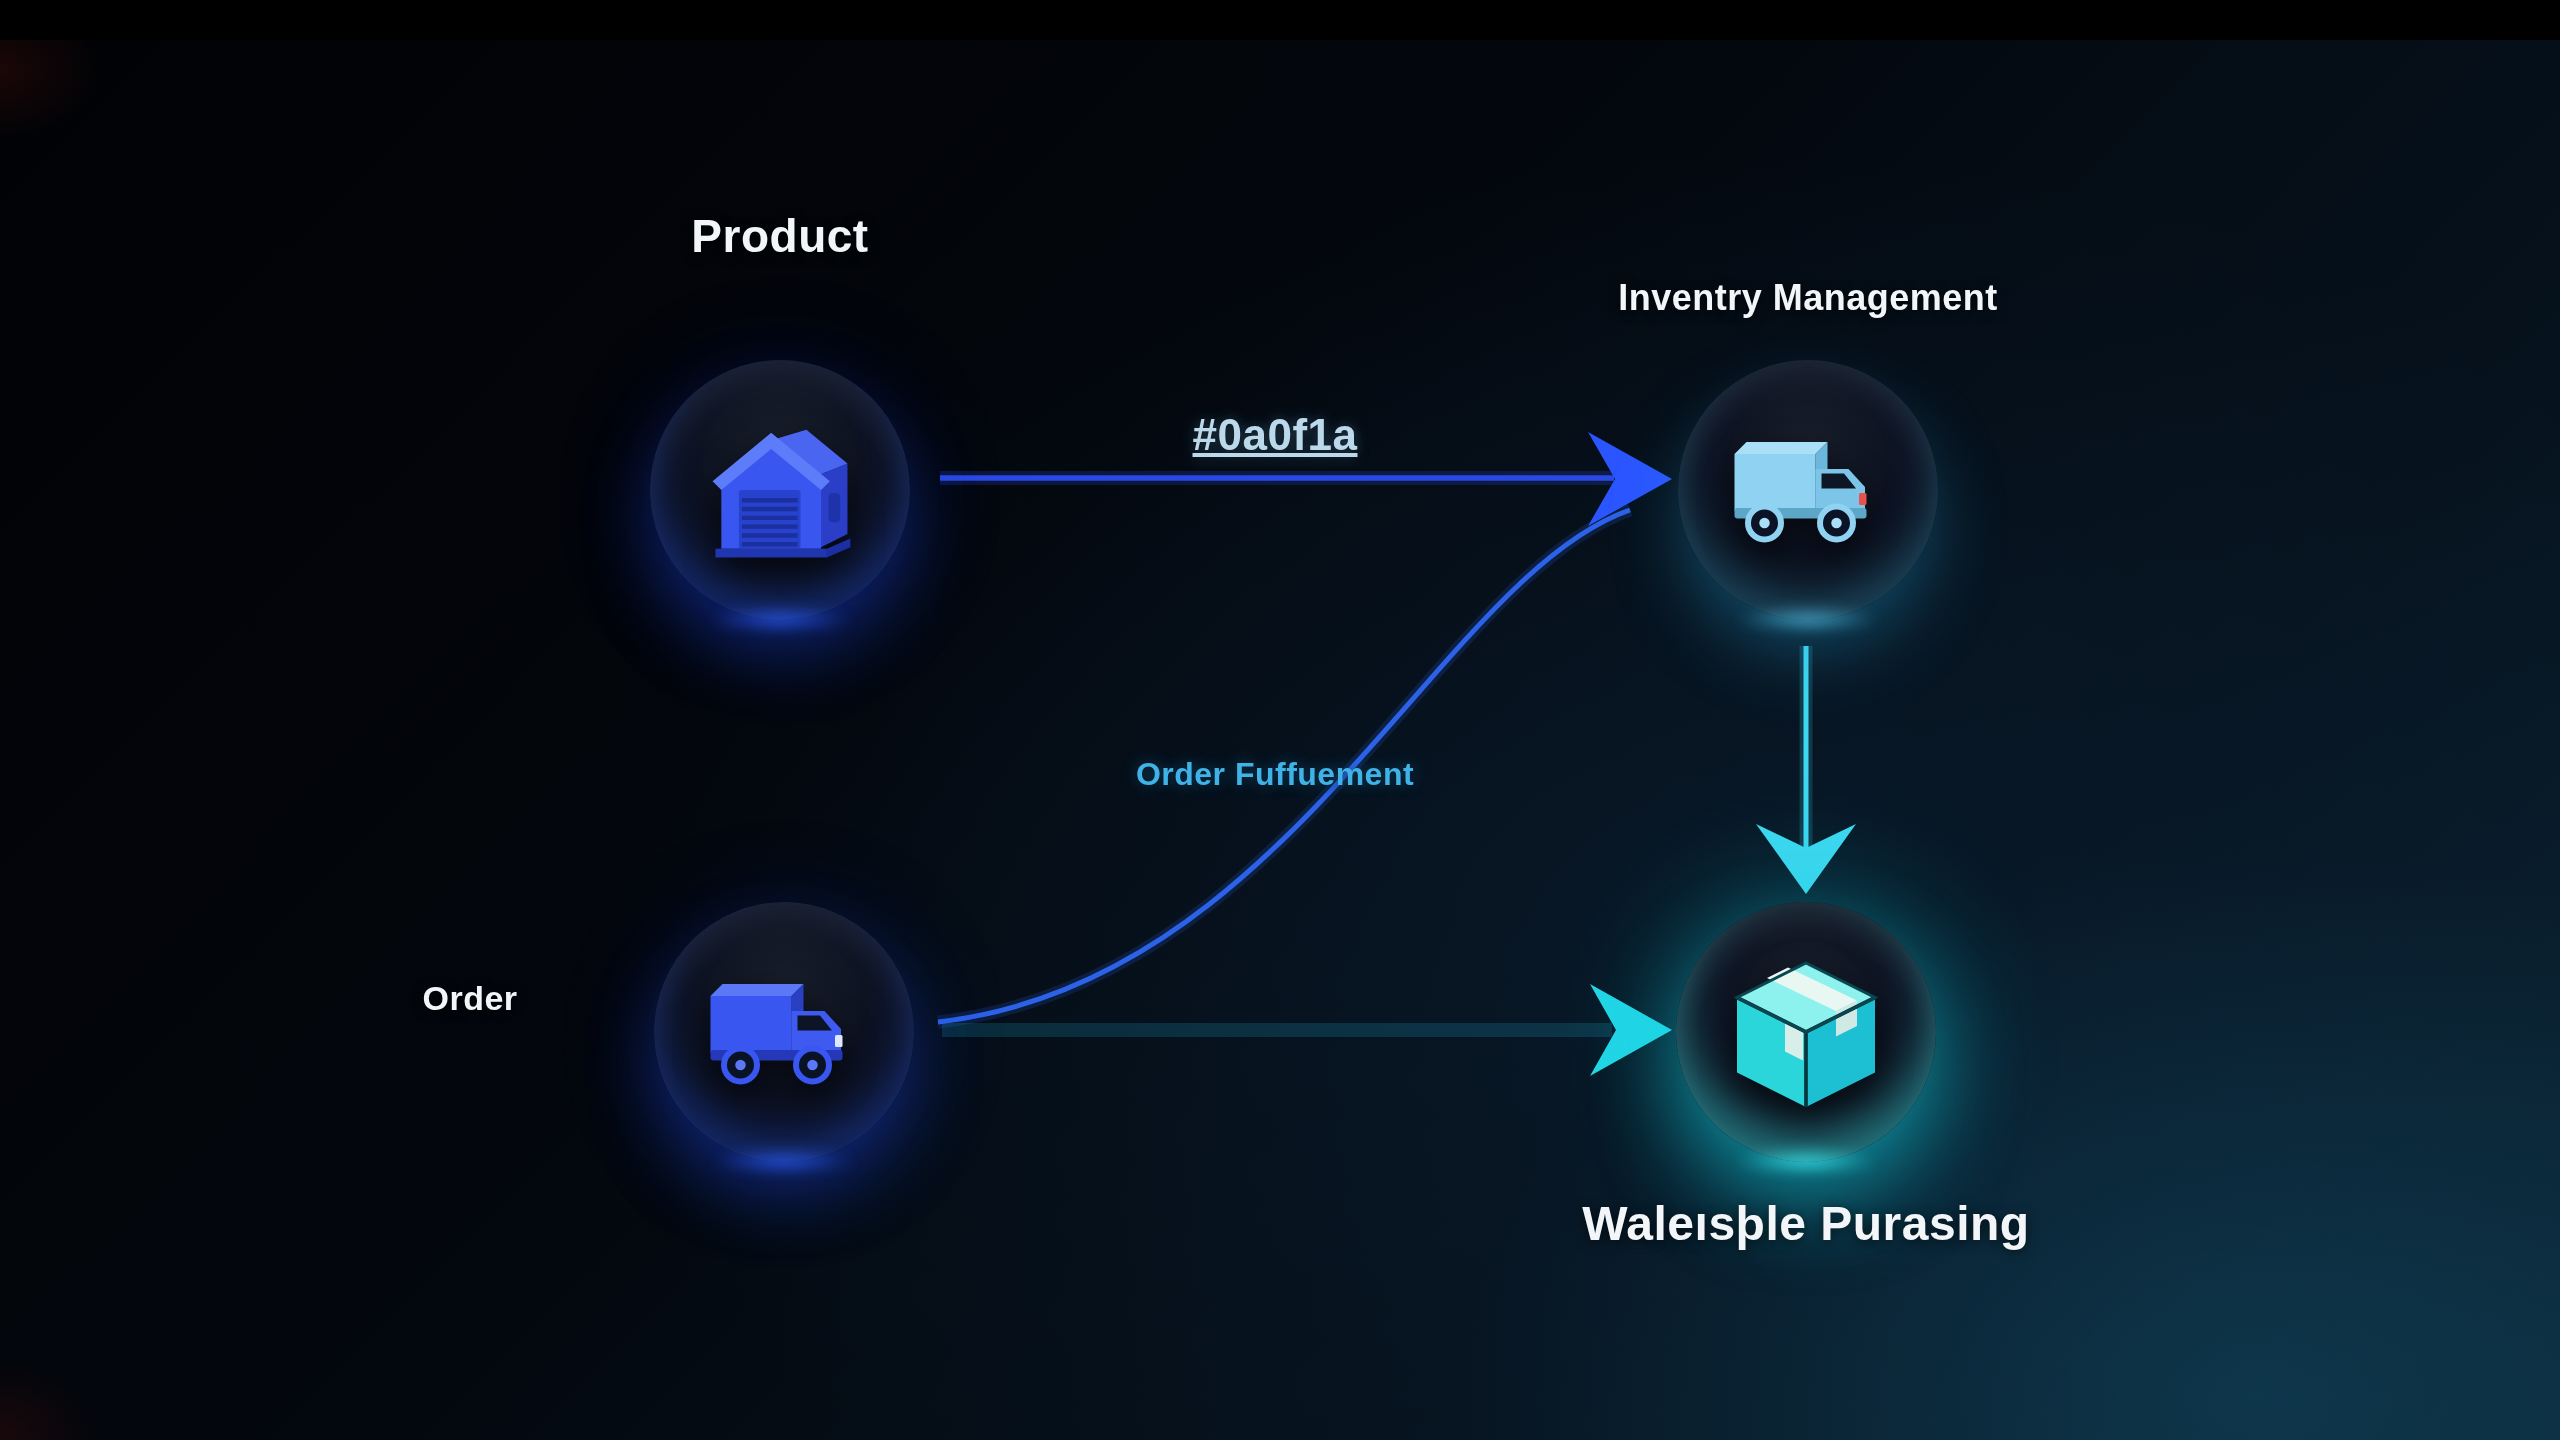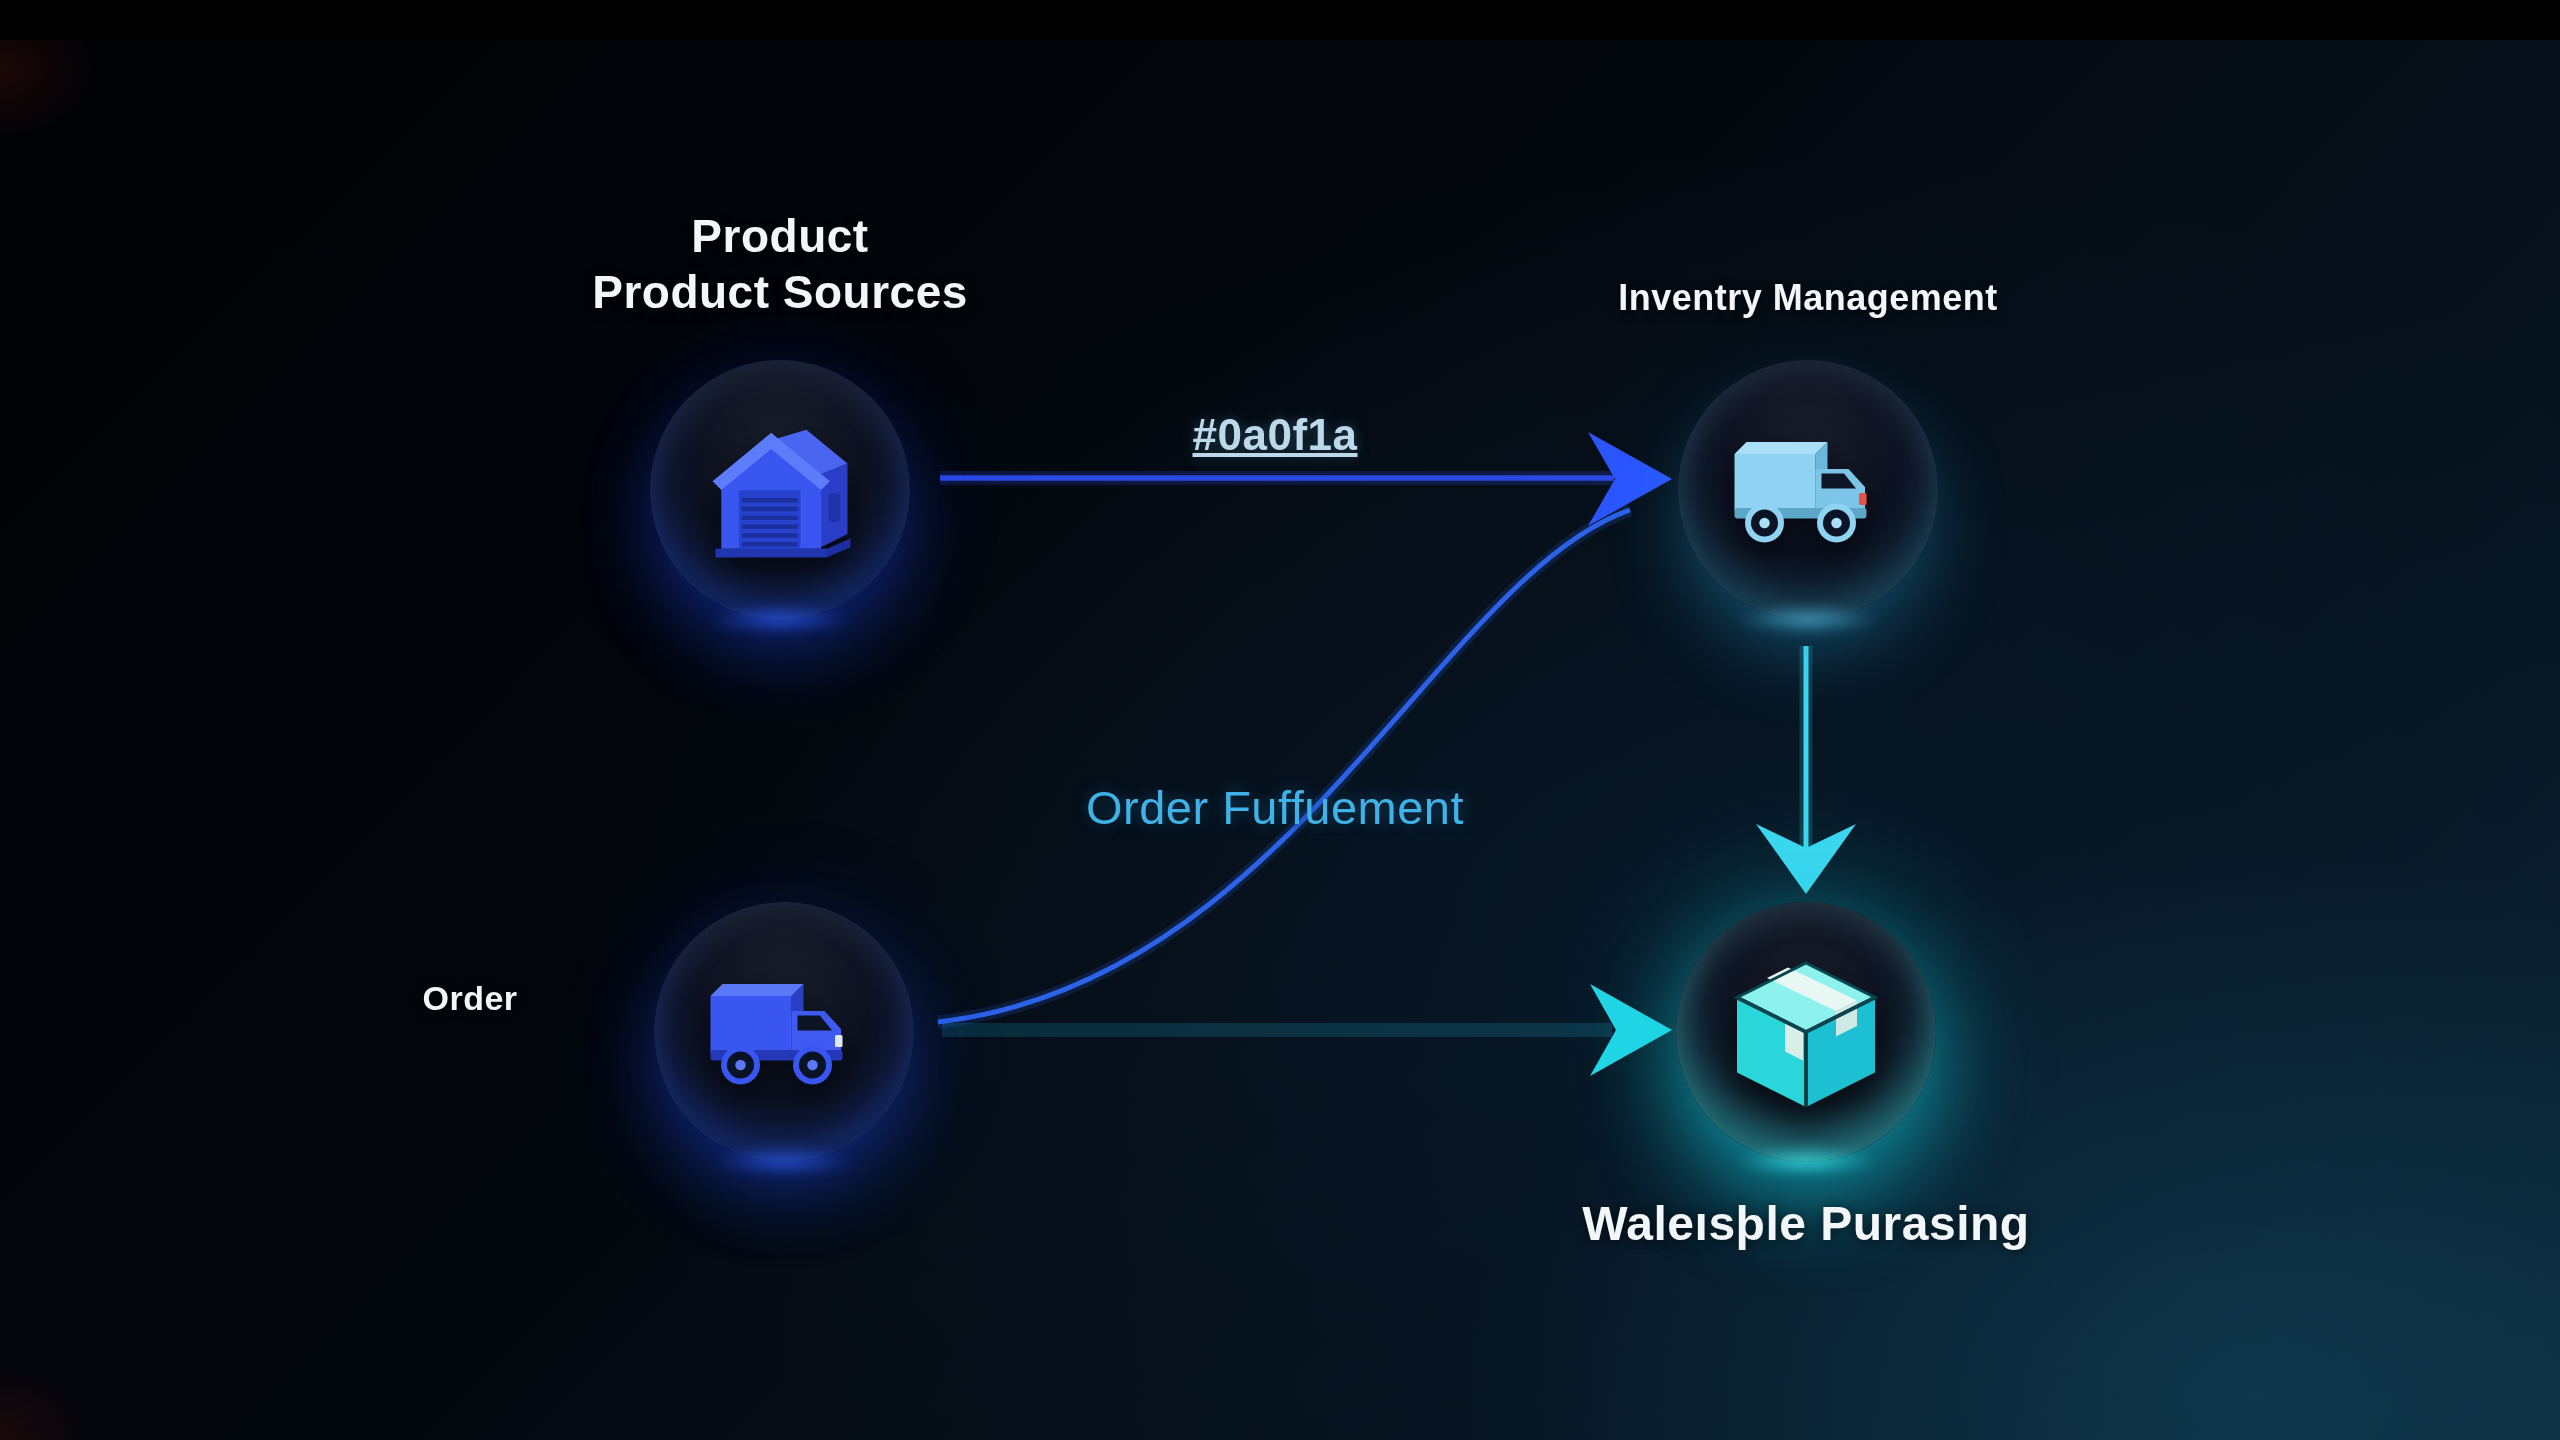--- a/index.html
+++ b/index.html
@@ -54,21 +54,21 @@
   .lbl-product{left:430px;top:168px;width:700px;font-size:46px;line-height:56px;}
   .lbl-inventory{left:1458px;top:230px;width:700px;font-size:36px;line-height:56px;}
   .lbl-orderf{left:220px;top:930px;width:500px;font-size:34px;line-height:57px;}
   .lbl-wholesale{left:1500px;top:1156px;width:612px;font-size:48px;line-height:56px;}
   .lbl-hex{
     left:1090px;top:370px;width:370px;font-size:44px;font-weight:600;color:#bcd9ec;
     text-shadow:0 0 14px rgba(120,190,235,0.35), 0 2px 8px rgba(0,0,0,0.6);
     text-decoration:underline;
   }
   .lbl-curve{
-    left:1020px;top:740px;width:510px;font-size:47px;font-weight:400;color:#3fb2e8;
+    left:1020px;top:716px;width:510px;font-size:32px;font-weight:700;color:#3fb2e8;
     text-shadow:0 0 16px rgba(50,160,230,0.45), 0 2px 8px rgba(0,0,0,0.6);
   }
 
   .edges{position:absolute;left:0;top:0;}
 </style>
 </head>
 <body>
 
 <div class="canvas">
 
@@ -151,21 +151,20 @@
       <polygon points="34,24 48,17 94,39 80,46" fill="#e9f7f3"></polygon>
       <polygon points="46,53 58,59 58,79 46,73" fill="#d8efe9"></polygon>
       <polygon points="80,46 94,39 94,56 80,63" fill="#cfe9e4"></polygon>
       <path d="M60 60 L60 110 M14 37 L60 60 L106 37" fill="none" stroke="#073941" stroke-width="2.5"></path>
       <polygon points="60,14 106,37 60,60 14,37" fill="none" stroke="#0a4650" stroke-width="2"></polygon>
     </svg>
   </div>
 
   <div class="label lbl-product">
     <span class="line">Product</span>
-    <span class="line">Product Sources</span>
   </div>
 
   <div class="label lbl-inventory">Inventry Management</div>
 
   <div class="label lbl-hex">#0a0f1a</div>
 
   <div class="label lbl-curve">Order Fuffuement</div>
 
   <div class="label lbl-orderf">
     <span class="line">Order</span>

